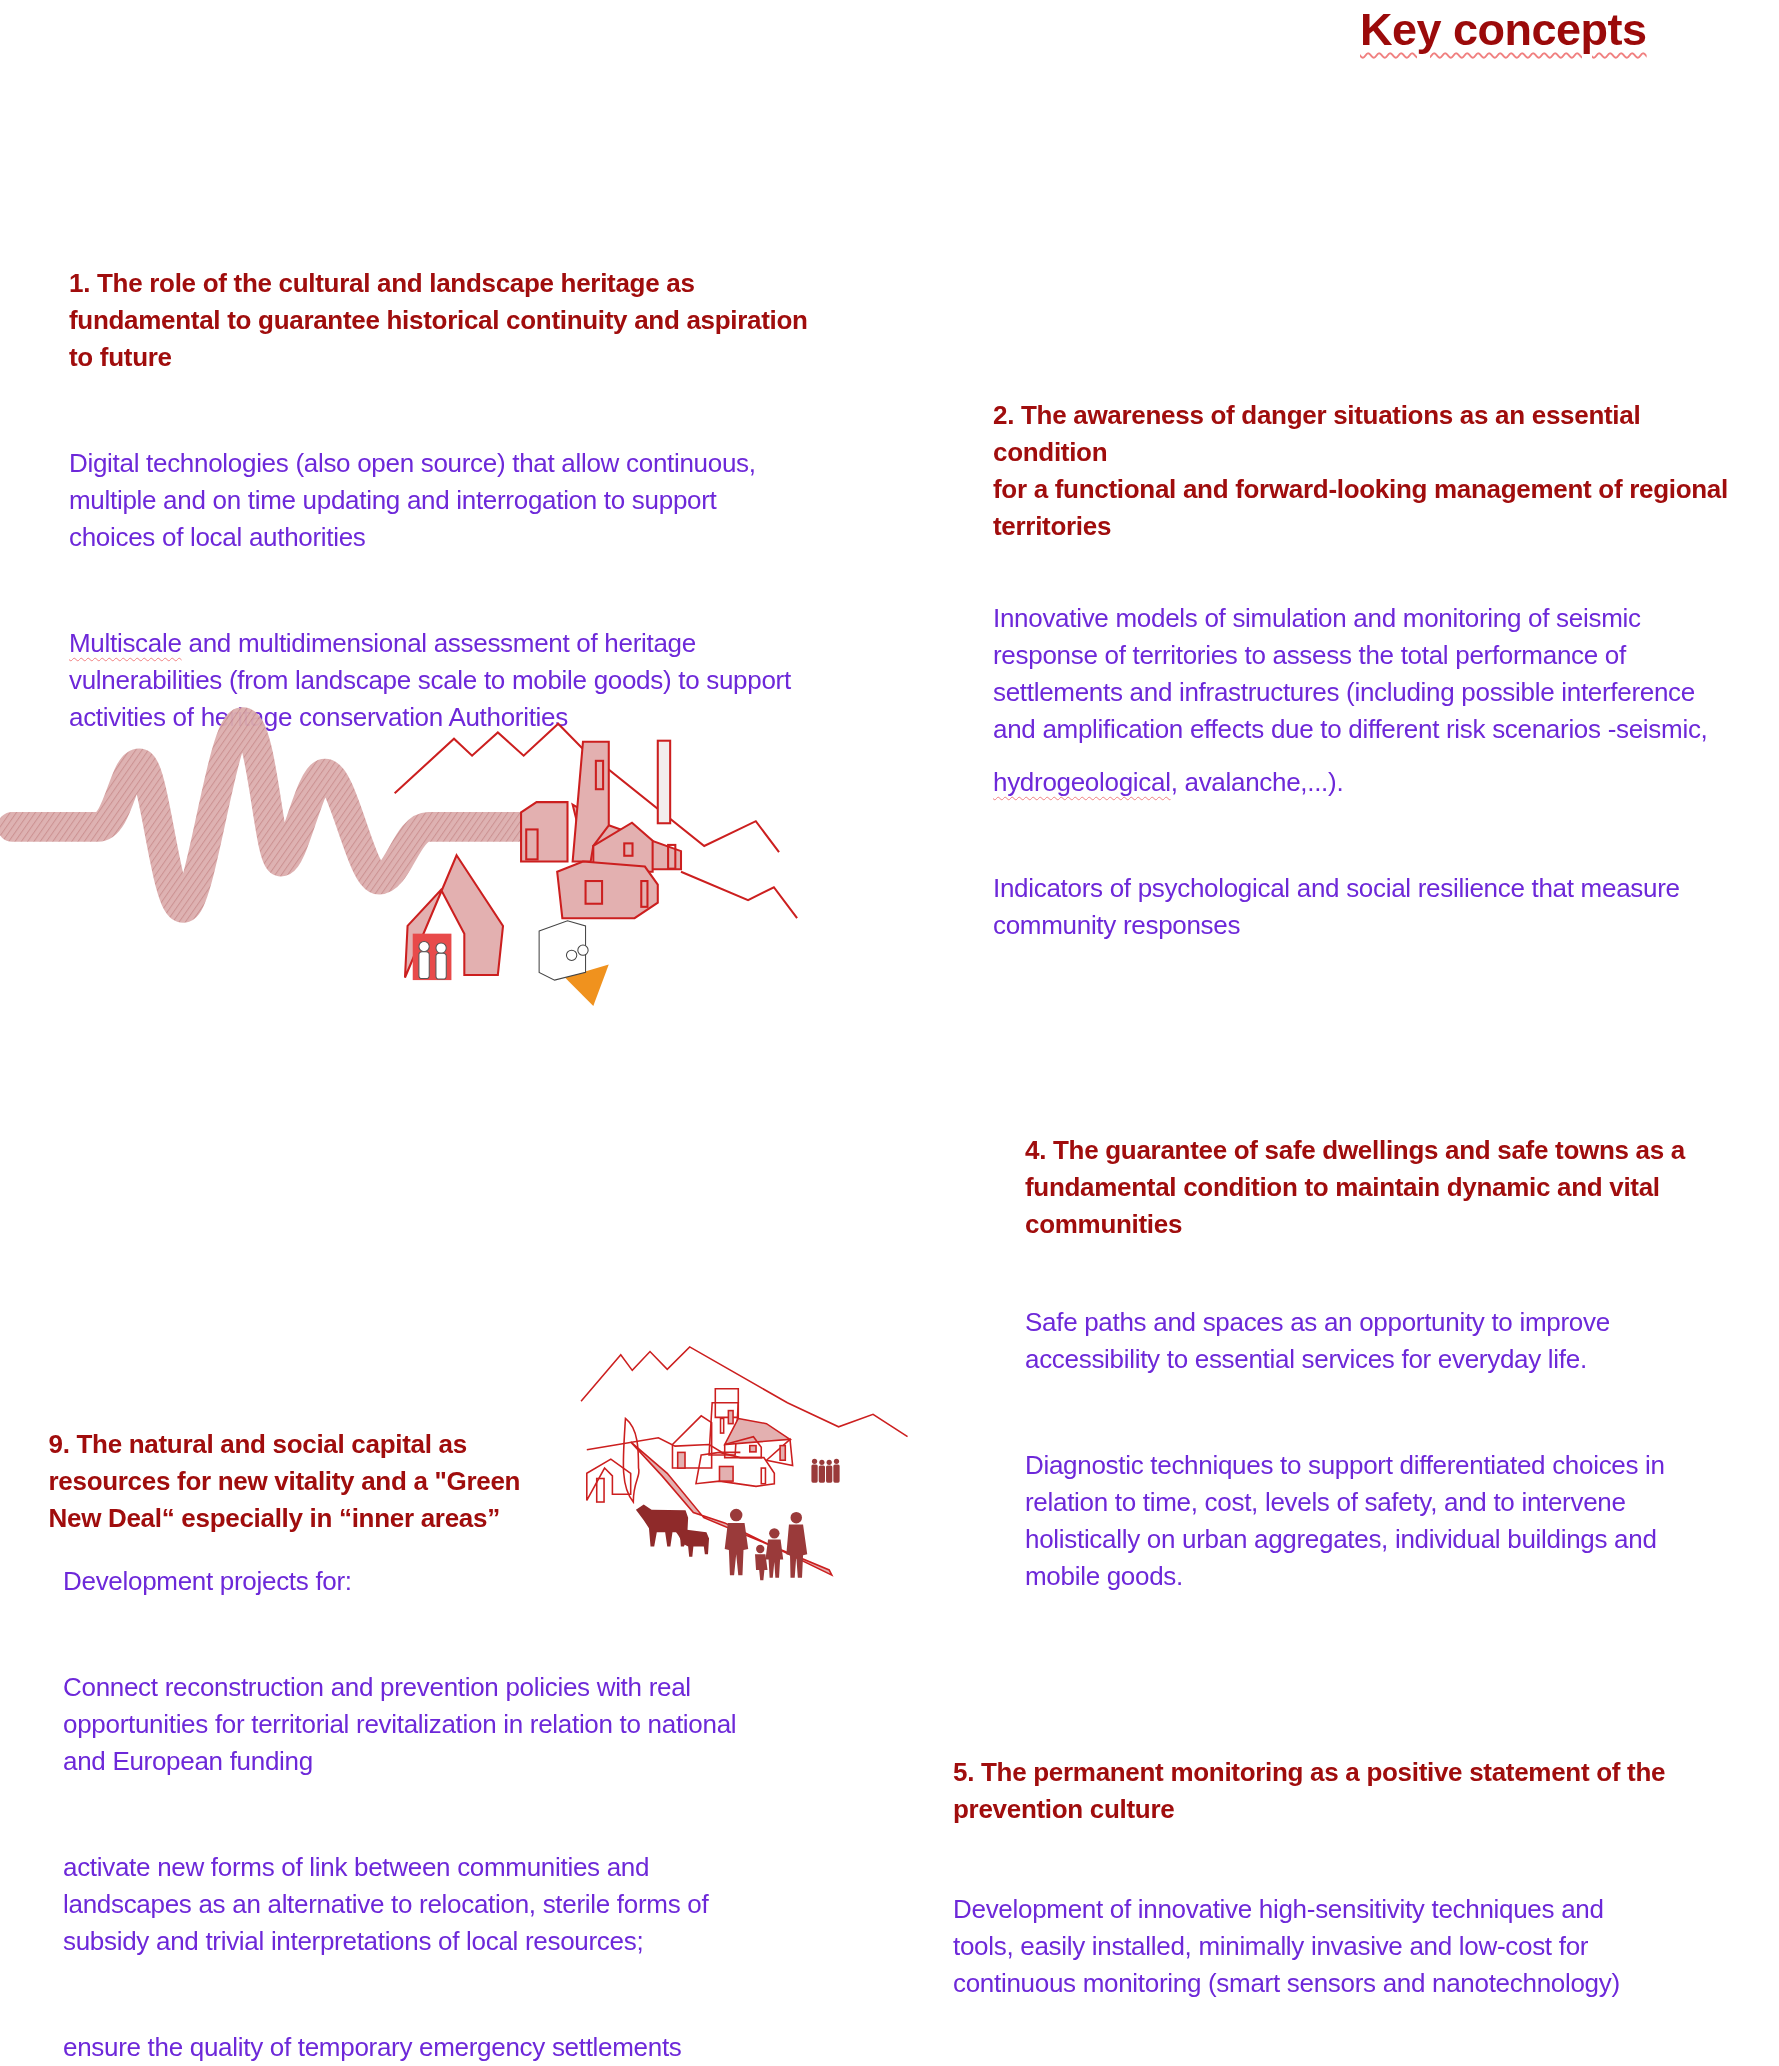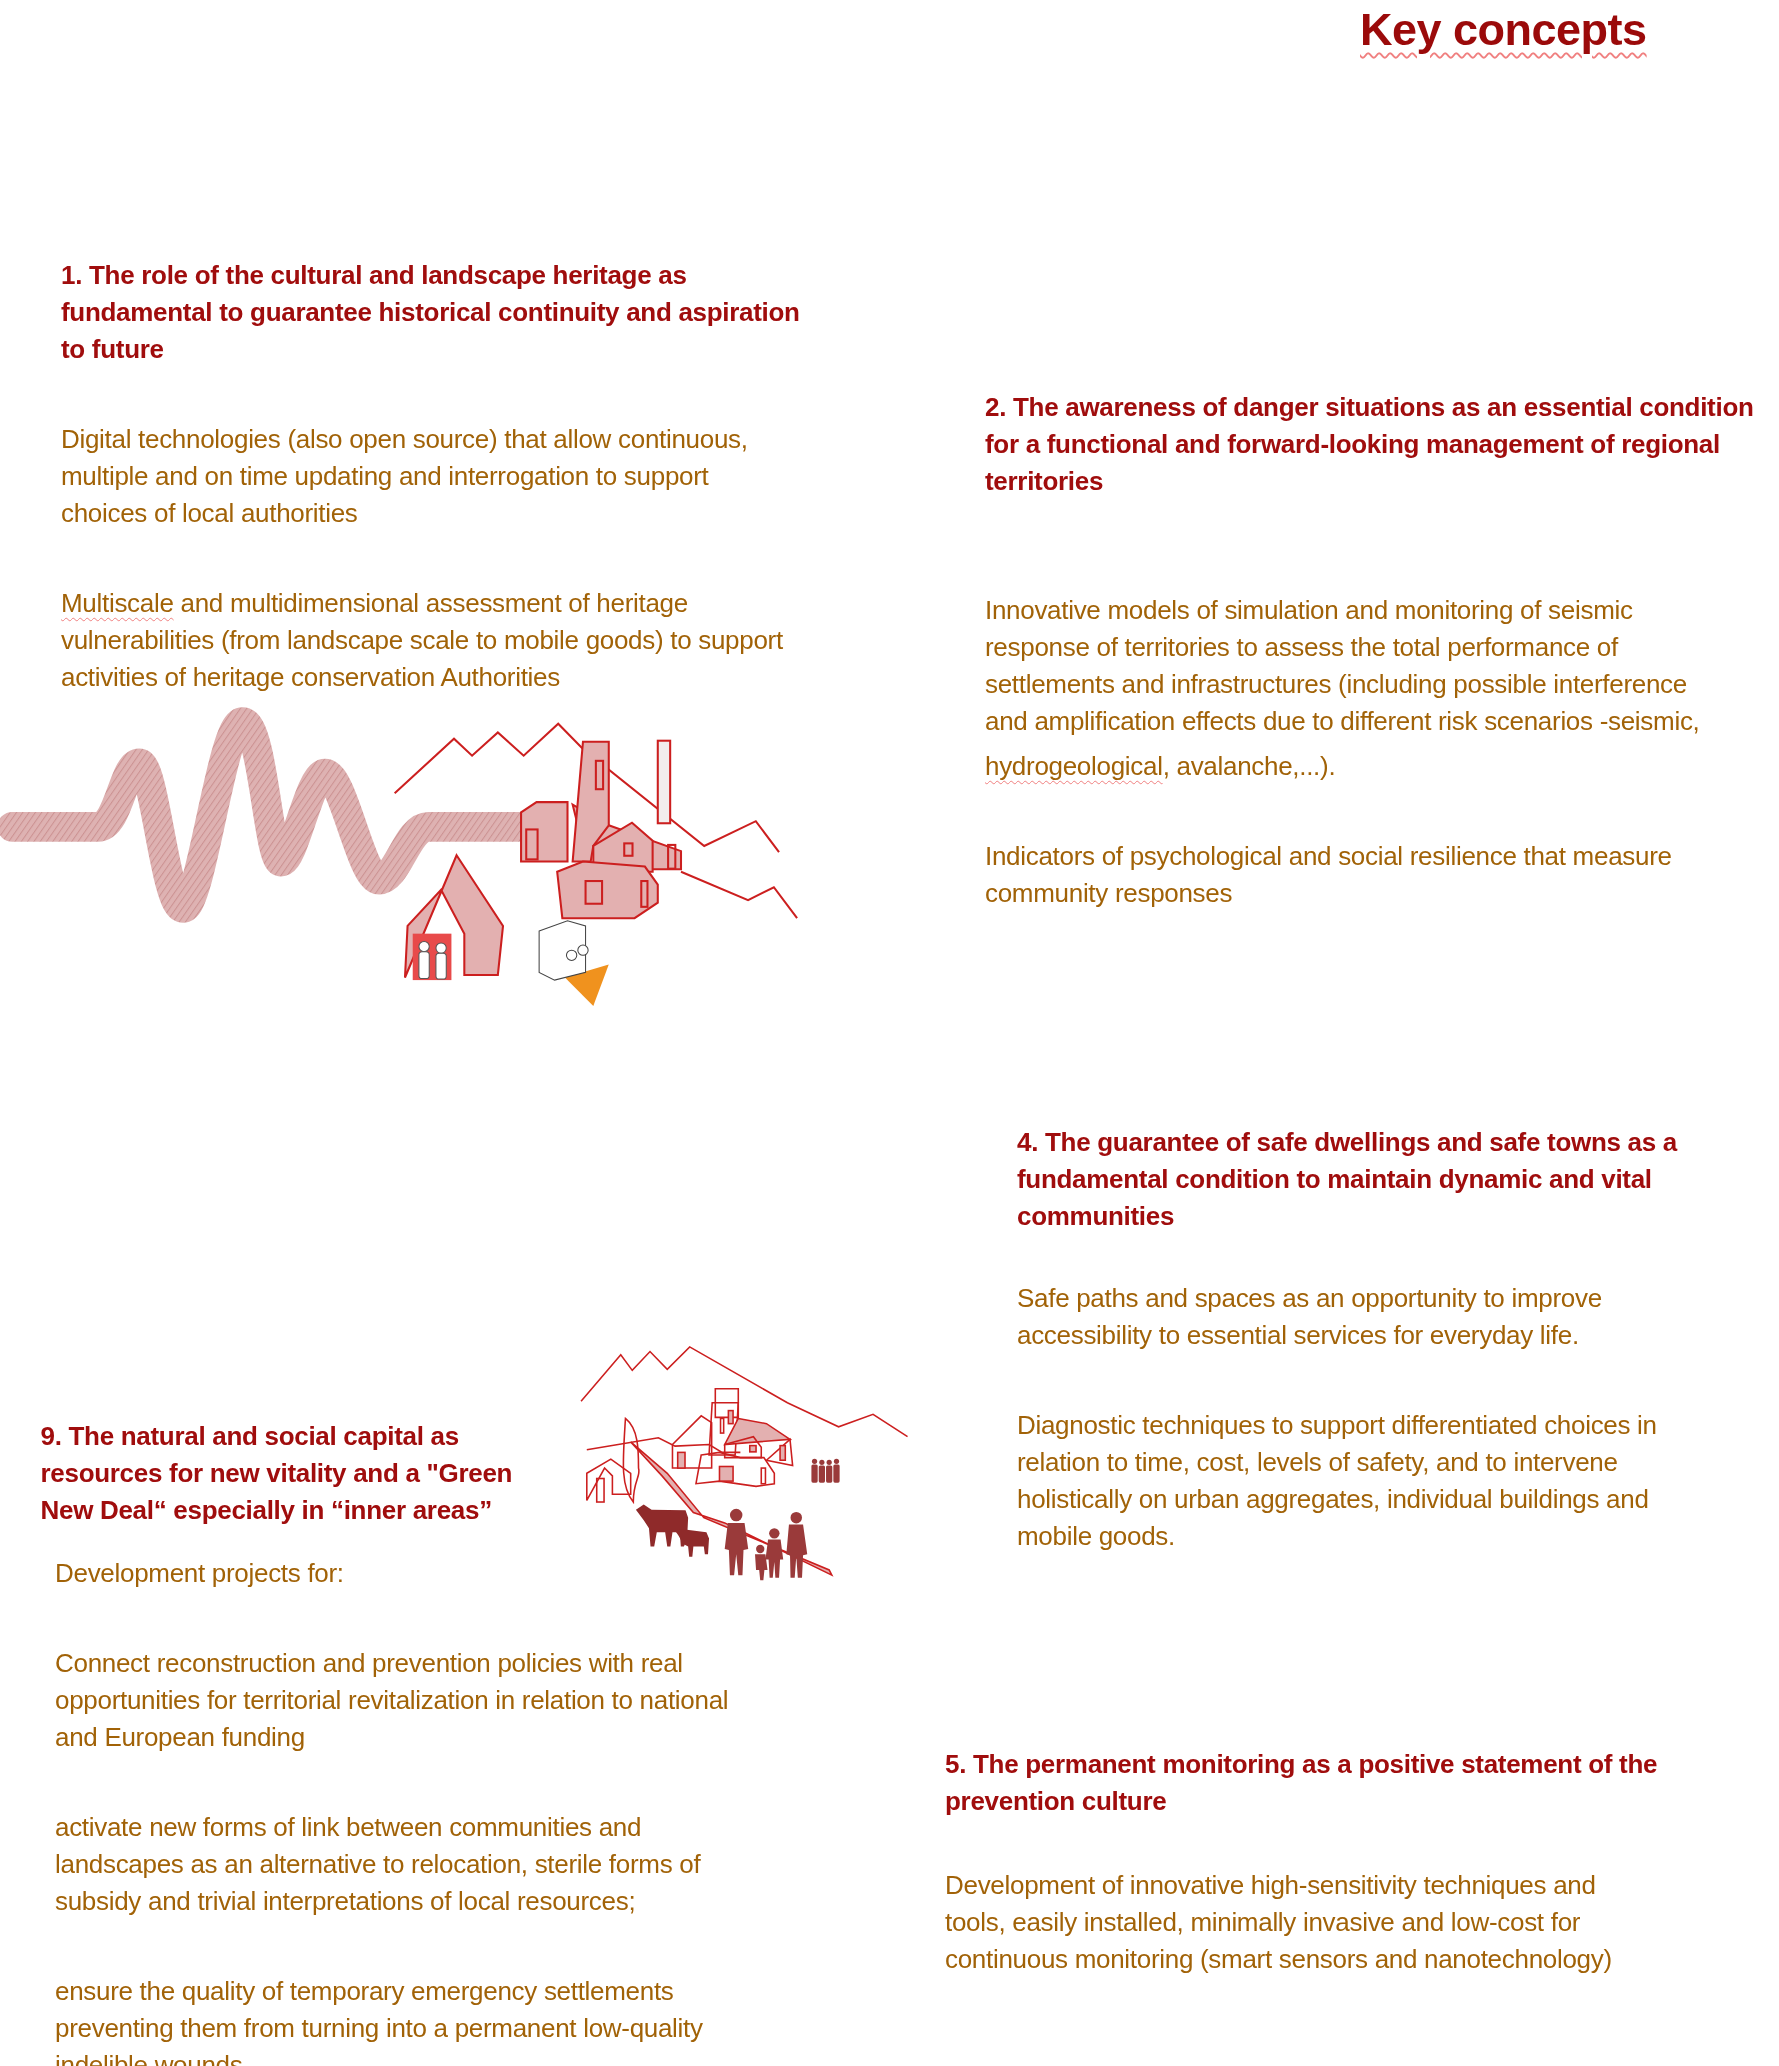--- a/index.html
+++ b/index.html
@@ -3,22 +3,22 @@
 <meta charset="utf-8">
 <style>
   html, body { margin:0; padding:0; background:#ffffff; }
   body { width:1779px; height:2066px; position:relative; overflow:hidden;
          font-family:"Liberation Sans", "DejaVu Sans", sans-serif; color:#1a1a1a; }
   .abs { position:absolute; }
   .title { left:1360px; top:4.1px; font-size:45px; font-weight:bold; color:#9b0a0a;
            letter-spacing:-0.5px; text-decoration:underline wavy #f08080; text-decoration-thickness:1.5px;
            text-underline-offset:7.2px; white-space:nowrap; }
   .heading { font-size:26px; font-weight:bold; color:#a00d0d; line-height:37px; letter-spacing:-0.3px; }
-  .body { font-size:26px; line-height:37px; color:#a16207; letter-spacing:-0.3px; }
-  .para { margin:8px; white-space:pre-line; }
+  .body { font-size:26px; line-height:37px; color:#6d28d9; letter-spacing:-0.3px; }
+  .para { margin:16px; white-space:pre-line; }
   .gap { height:37px; }
   .spell { text-decoration:underline wavy #f08080; text-decoration-thickness:1px; text-underline-offset:5.2px; }
   svg { position:absolute; overflow:visible; }
 </style>
 </head>
 <body>
 
 <div class="abs title">Key concepts</div>
 
 <div class="abs" style="left:53px; top:249px; width:836px;">

